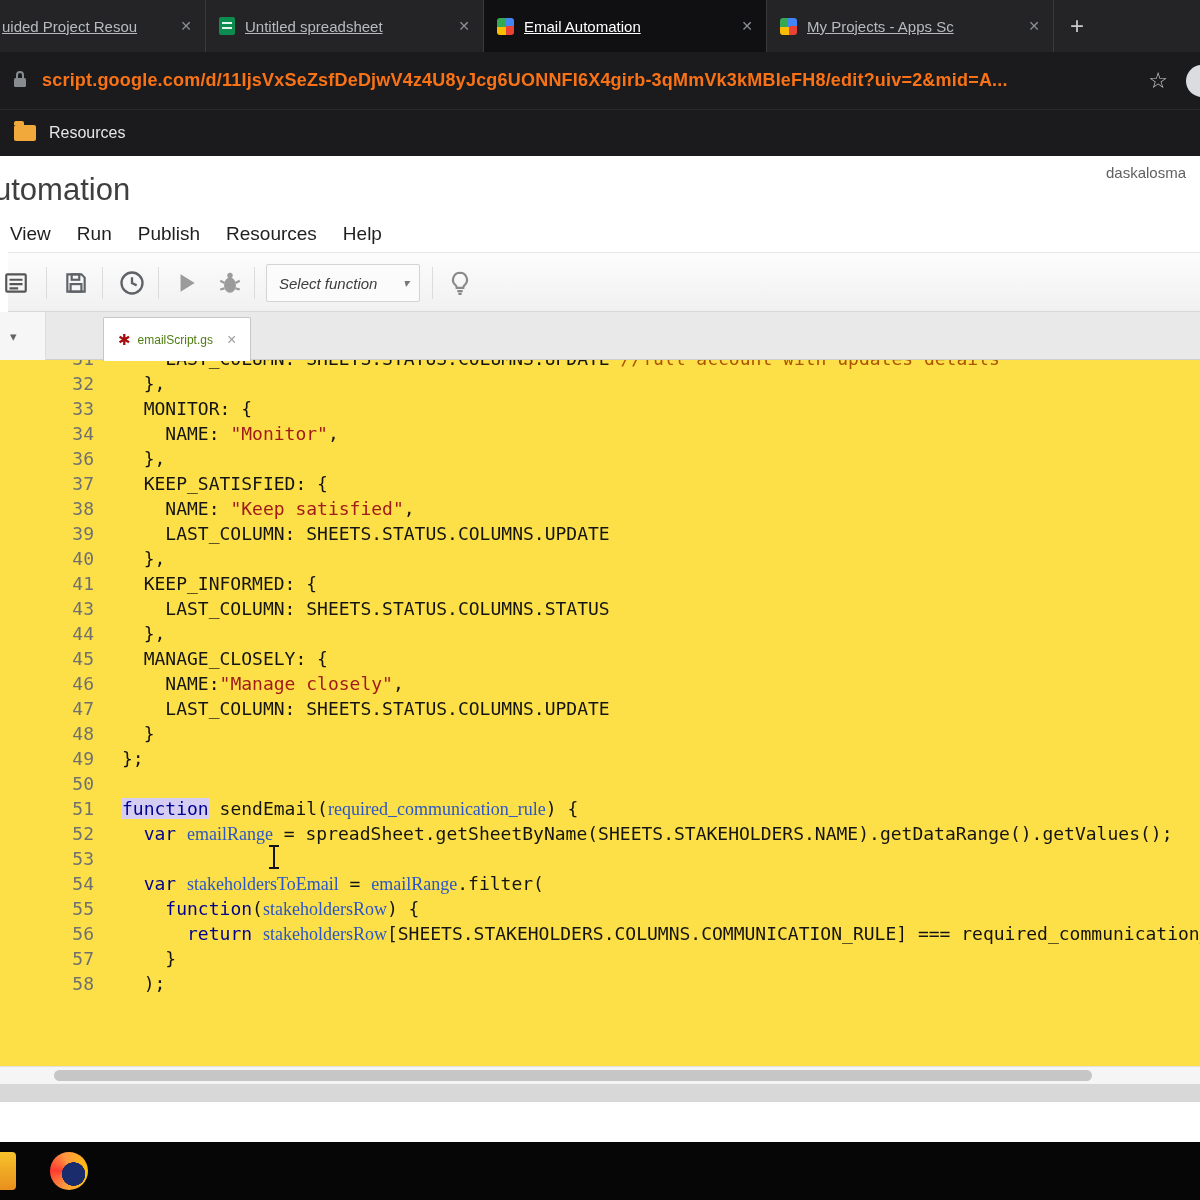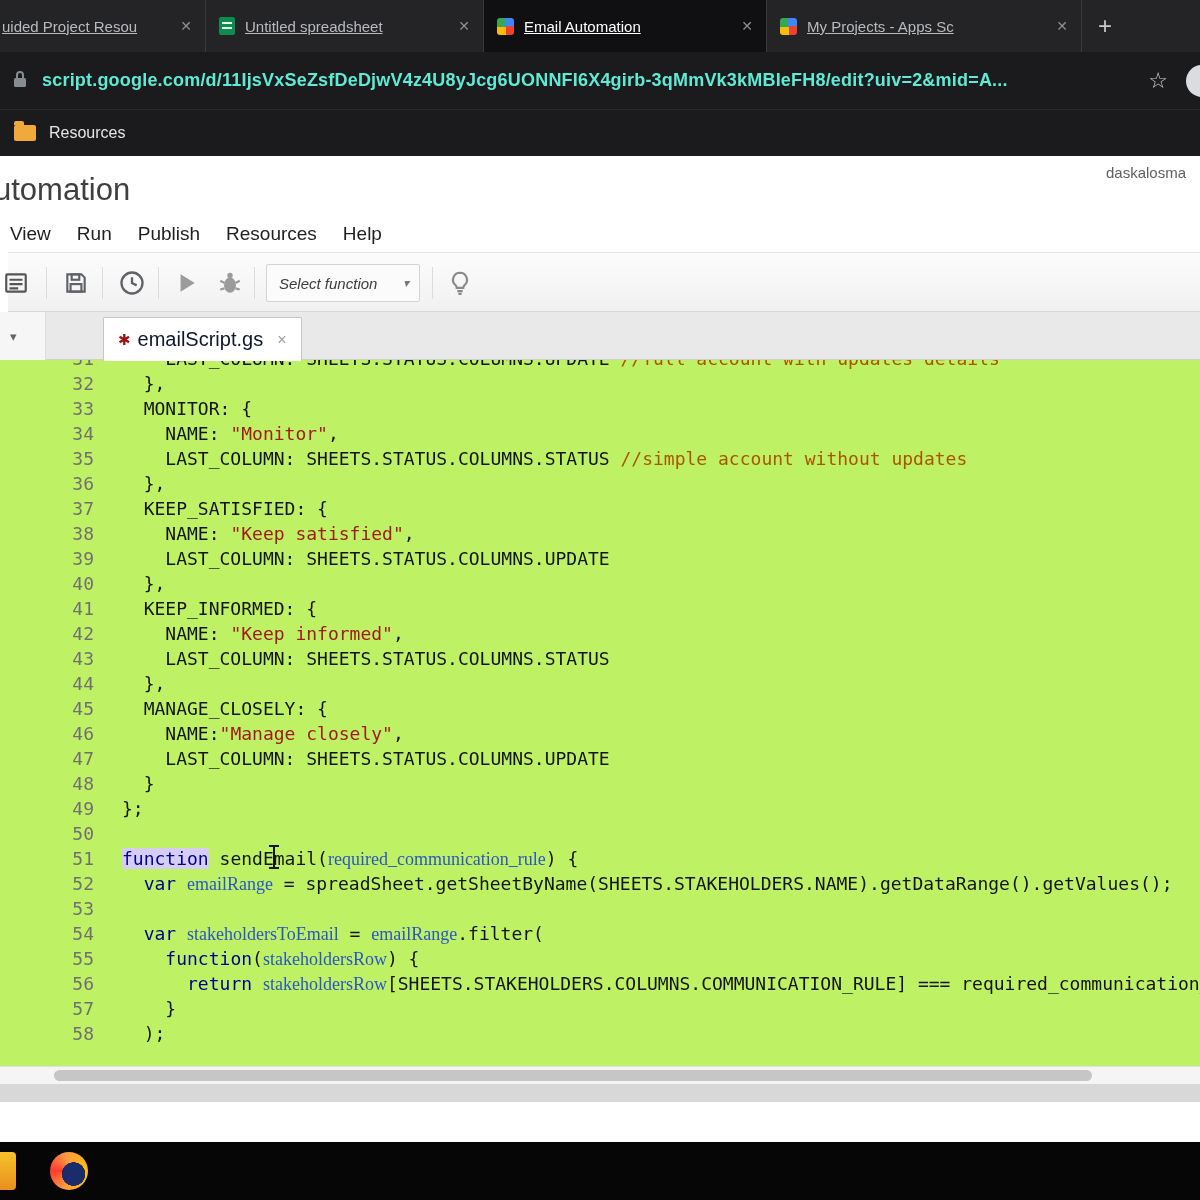--- a/index.html
+++ b/index.html
@@ -8,38 +8,38 @@
 
   
   .tabbar { position: absolute; left: 0; top: 0; width: 1200px; height: 52px;
             background: #242426; display: flex; align-items: stretch; }
   .btab { display: flex; align-items: center; border-right: 1px solid #3a3a3c;
           color: #b7bbbf; font-size: 15px; overflow: hidden; white-space: nowrap; }
   .btab .tab-title { overflow: hidden; text-overflow: ellipsis; white-space: nowrap; flex: 1 1 auto; text-decoration: underline; }
   .btab-1 { width: 206px; padding-left: 2px; }
   .btab-2 { width: 278px; padding-left: 13px; }
   .btab-3 { width: 283px; padding-left: 13px; background: #101012; color: #ffffff; }
-  .btab-4 { width: 315px; padding-left: 13px; }
+  .btab-4 { width: 287px; padding-left: 13px; }
   .tab-close { margin-left: auto; padding: 0 13px 0 6px; color: #8a8f94; font-size: 14px; flex: 0 0 auto; }
   .favicon { flex: 0 0 auto; margin-right: 10px; }
   .sheets-icon { width: 16px; height: 18px; border-radius: 2px; background: #0c8c4f; position: relative; }
   .sheets-icon::after { content: ""; position: absolute; left: 3px; right: 3px; top: 5px; bottom: 4px;
       background: repeating-linear-gradient(to bottom, #e7f5ec 0 2px, transparent 2px 5px); }
   .gas-icon { width: 17px; height: 17px; border-radius: 3px;
       background: conic-gradient(#4285f4 0 25%, #ea4335 0 50%, #fbbc04 0 75%, #34a853 0); }
   .newtab-btn { width: 46px; display: flex; align-items: center; justify-content: center;
       color: #c9c9c9; font-size: 24px; font-weight: 400; }
 
   
   .urlbar { position: absolute; left: 0; top: 52px; width: 1200px; height: 58px;
             background: #1b1b1d; border-bottom: 1px solid #2a2a2c;
             display: flex; align-items: center; padding: 0 0 0 12px; }
   .lock-icon { flex: 0 0 auto; opacity: .85; }
   .url-text { margin-left: 14px; flex: 1 1 auto; overflow: hidden; white-space: nowrap;
-              color: #5eead4; font-size: 18px; font-weight: 600; letter-spacing: .2px; }
+              color: #f97316; font-size: 18px; font-weight: 600; letter-spacing: .2px; }
   .star-icon { flex: 0 0 auto; color: #cfcfcf; font-size: 22px; margin: 0 18px 0 10px; }
   .avatar-cut { flex: 0 0 auto; width: 32px; height: 32px; border-radius: 50%;
                 background: #dadce0; margin-right: -18px; }
 
   
   .bookbar { position: absolute; left: 0; top: 110px; width: 1200px; height: 46px;
              background: #1b1b1d; display: flex; align-items: center; padding-left: 14px; }
   .folder-icon { width: 22px; height: 16px; background: #f2a93b; border-radius: 2px; position: relative; }
   .folder-icon::before { content: ""; position: absolute; top: -4px; left: 0; width: 10px; height: 4px;
                          background: #f2a93b; border-radius: 2px 2px 0 0; }
@@ -74,26 +74,26 @@
   .tabstrip { position: absolute; left: 0; top: 312px; width: 1200px; height: 48px;
               background: #e9e9e9; border-bottom: 1px solid #cfcfcf; }
   .left-panel { position: absolute; left: 0; top: 0; width: 46px; height: 48px;
                 background: #f6f6f6; border-right: 1px solid #dddddd;
                 display: flex; align-items: center; }
   .collapse-arrow { margin-left: 10px; color: #5f6368; font-size: 13px; }
   .file-tab { position: absolute; left: 103px; top: 5px; height: 44px; z-index: 2;
               background: #fff; border: 1px solid #c6c6c6; border-bottom: none;
               border-radius: 2px 2px 0 0; display: flex; align-items: center; padding: 0 14px; }
   .dirty-marker { color: #a50e0e; font-size: 15px; margin-right: 7px; }
-  .file-name { font-size: 20px; color: #0f172a; }
+  .file-name { font-size: 12px; color: #4d7c0f; }
   .file-close { margin-left: 14px; color: #9e9e9e; font-size: 16px; }
 
   
   .code-area { position: absolute; left: 0; top: 360px; width: 1200px; height: 706px;
-               background: #bef264; overflow: hidden; }
+               background: #fde047; overflow: hidden; }
   .code-scroll { margin-top: -14px; }
   .code-line { display: flex; height: 25px; font: 18px/25px "DejaVu Sans Mono", monospace; }
   .ln { flex: 0 0 100px; width: 100px; text-align: right; padding-right: 6px; color: #707070; }
   .lt { flex: 0 0 auto; padding-left: 22px; white-space: pre; color: #141414; }
   .tok-p { color: #141414; }
   .tok-k { color: #000090; text-align: center; }
   .tok-v { color: #2a56c6; font-family: Liberation Serif, serif; }
   .tok-s { color: #a11b1b; }
   .tok-c { color: #aa5500; }
   .tok-ks { color: #000090; background: #d5cef2; }
@@ -248,24 +248,20 @@
         </div>
         <div class="code-line">
           <span class="ln">33</span>
           <span class="lt"><span class="tok-p">  MONITOR: {</span></span>
         </div>
         <div class="code-line">
           <span class="ln">34</span>
           <span class="lt"><span class="tok-p">    NAME: </span><span class="tok-s">"Monitor"</span><span class="tok-p">,</span></span>
         </div>
         <div class="code-line">
-          <span class="ln">35</span>
-          <span class="lt"><span class="tok-p">    LAST_COLUMN: SHEETS.STATUS.COLUMNS.STATUS </span><span class="tok-c">//simple account without updates</span></span>
-        </div>
-        <div class="code-line">
           <span class="ln">36</span>
           <span class="lt"><span class="tok-p">  },</span></span>
         </div>
         <div class="code-line">
           <span class="ln">37</span>
           <span class="lt"><span class="tok-p">  KEEP_SATISFIED: {</span></span>
         </div>
         <div class="code-line">
           <span class="ln">38</span>
           <span class="lt"><span class="tok-p">    NAME: </span><span class="tok-s">"Keep satisfied"</span><span class="tok-p">,</span></span>
@@ -274,24 +270,20 @@
           <span class="ln">39</span>
           <span class="lt"><span class="tok-p">    LAST_COLUMN: SHEETS.STATUS.COLUMNS.UPDATE</span></span>
         </div>
         <div class="code-line">
           <span class="ln">40</span>
           <span class="lt"><span class="tok-p">  },</span></span>
         </div>
         <div class="code-line">
           <span class="ln">41</span>
           <span class="lt"><span class="tok-p">  KEEP_INFORMED: {</span></span>
-        </div>
-        <div class="code-line">
-          <span class="ln">42</span>
-          <span class="lt"><span class="tok-p">    NAME: </span><span class="tok-s">"Keep informed"</span><span class="tok-p">,</span></span>
         </div>
         <div class="code-line">
           <span class="ln">43</span>
           <span class="lt"><span class="tok-p">    LAST_COLUMN: SHEETS.STATUS.COLUMNS.STATUS</span></span>
         </div>
         <div class="code-line">
           <span class="ln">44</span>
           <span class="lt"><span class="tok-p">  },</span></span>
         </div>
         <div class="code-line">

